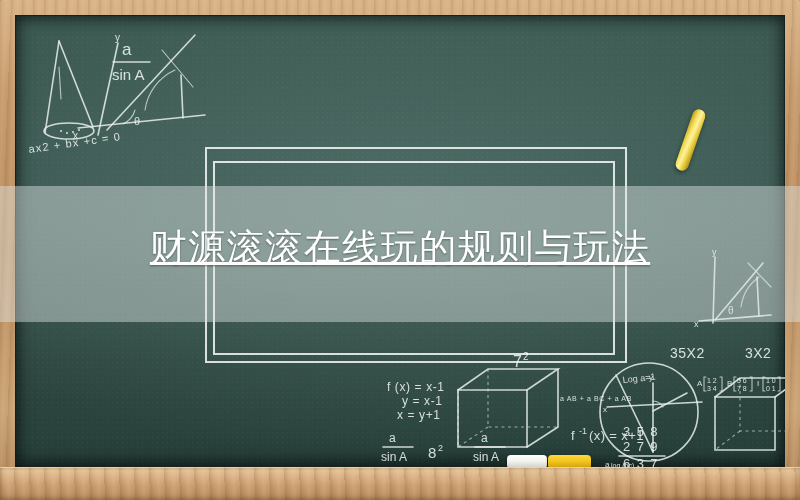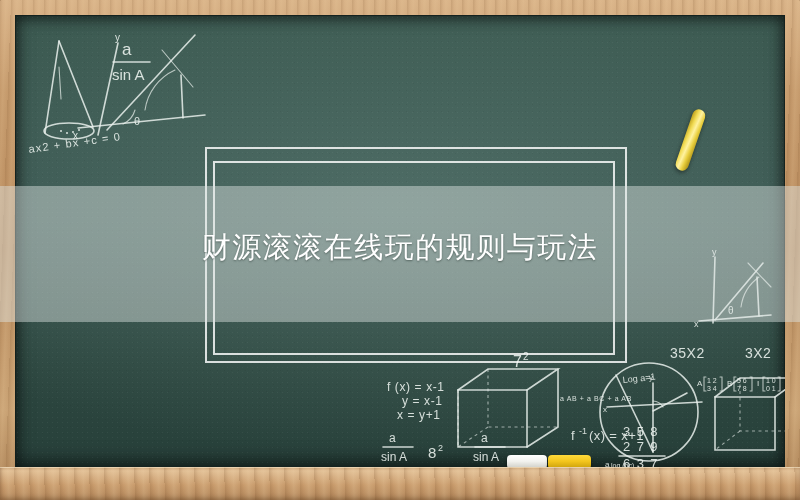--- a/index.html
+++ b/index.html
@@ -118,25 +118,26 @@
   
   .title {
     position: absolute;
     left: 0; right: 0;
     top: 186px;
     height: 124px;
     display: flex;
     align-items: center;
     justify-content: center;
     color: #ffffff;
-    font-size: 29px;
+    font-size: 37px;
     letter-spacing: 1.5px;
     font-weight: 400;
     text-shadow: 0 1px 2px rgba(40,55,50,0.55);
     white-space: nowrap;
+    text-decoration: underline;
   }
 
   
   .chalk-yellow-stick {
     position: absolute;
     left: 669px;
     top: 93px;
     width: 13px;
     height: 64px;
     border-radius: 7px;

